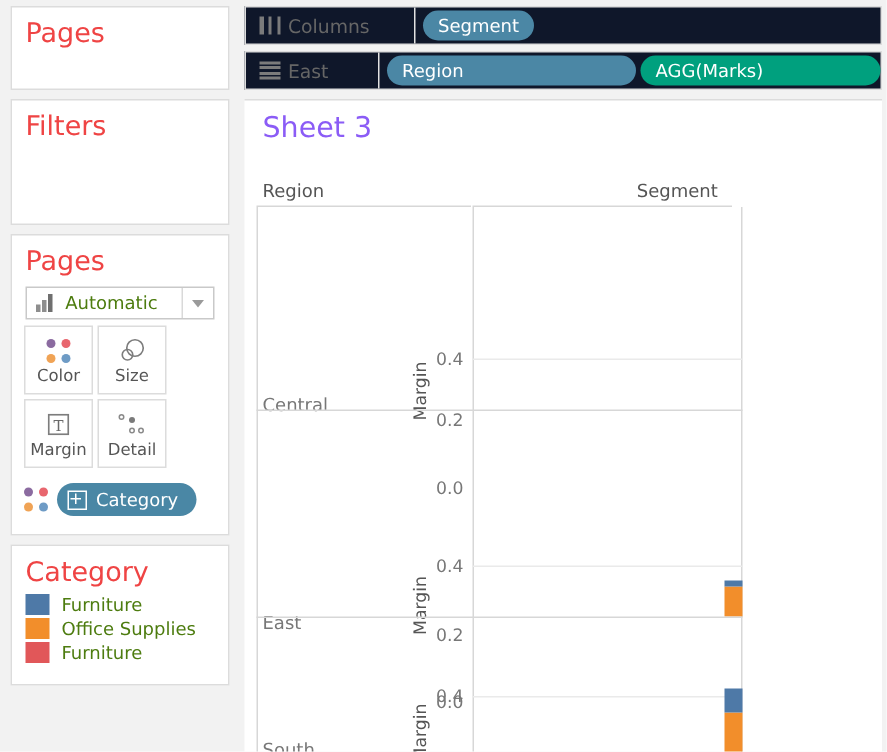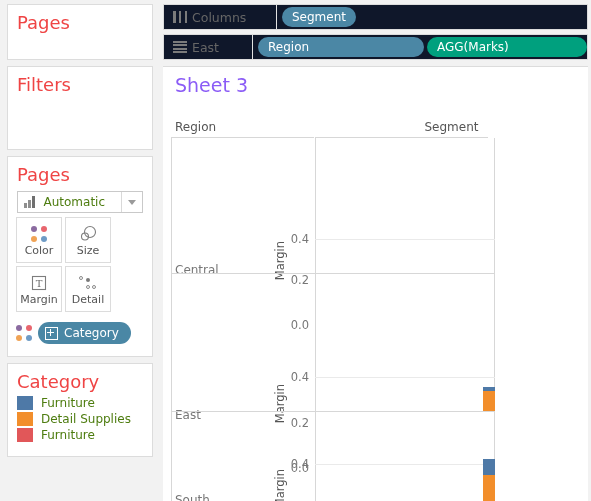--- a/index.html
+++ b/index.html
@@ -219,21 +219,21 @@
     </div>
 
     <div class="card" id="legend-card">
       <div class="card-title">Category</div>
       <div class="lg-row">
         <span class="lg-sw" style="background:#4E79A7"></span>
         <span class="lg-tx">Furniture</span>
       </div>
       <div class="lg-row">
         <span class="lg-sw" style="background:#F28E2B"></span>
-        <span class="lg-tx">Detail Supplies</span>
+        <span class="lg-tx">Office Supplies</span>
       </div>
       <div class="lg-row">
         <span class="lg-sw" style="background:#E15759"></span>
         <span class="lg-tx">Furniture</span>
       </div>
     </div>
   </div>
 
   <div class="shelves">
     <div class="shelf">

